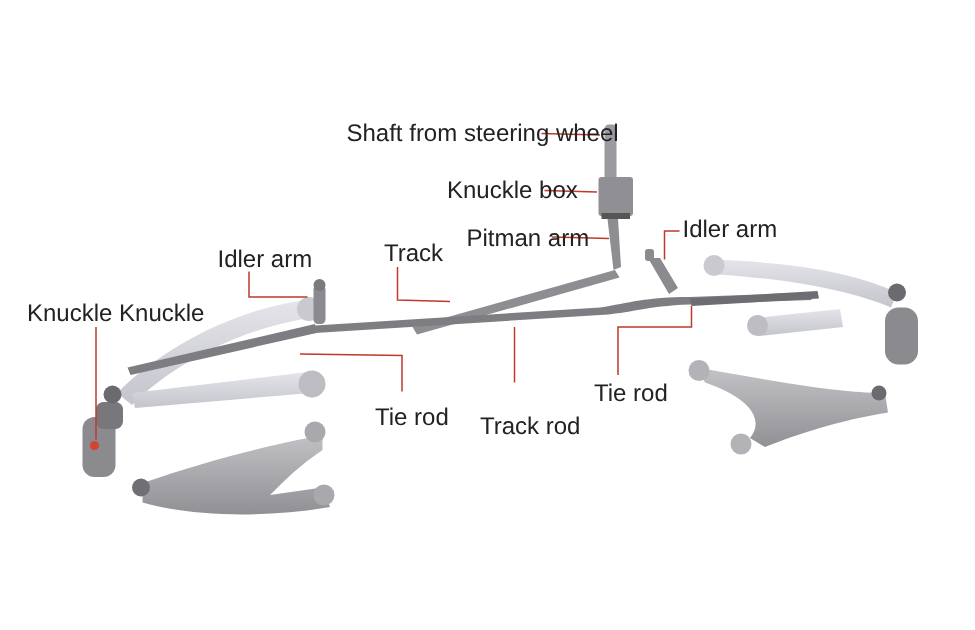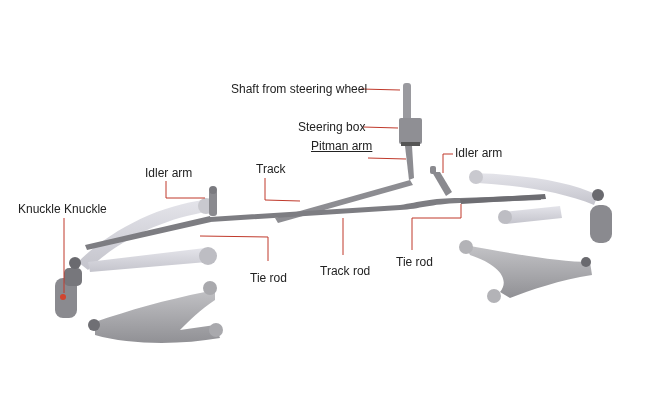--- a/index.html
+++ b/index.html
@@ -1,19 +1,19 @@
 <!DOCTYPE html>
 <html><head>
 <meta charset="utf-8">
 <style>
   html, body { margin:0; padding:0; background:#ffffff; }
   body { width:650px; height:420px; position:relative; overflow:hidden;
          font-family:"Liberation Sans", "DejaVu Sans", sans-serif; }
   #diagram { position:absolute; left:0; top:0; width:650px; height:420px; }
-  .lbl { position:absolute; font-size:12px; color:#222; white-space:nowrap; line-height:13px; }
+  .lbl { position:absolute; font-size:16px; color:#222; white-space:nowrap; line-height:13px; }
 </style>
 </head>
 <body>
 
 <svg id="diagram" viewBox="0 0 650 420" xmlns="http://www.w3.org/2000/svg">
   <defs>
     <linearGradient id="g1" x1="0" y1="0" x2="0" y2="1">
       <stop offset="0" stop-color="#b9b9bd"></stop>
       <stop offset="1" stop-color="#7d7d82"></stop>
     </linearGradient>
@@ -96,21 +96,21 @@
     <path d="M166,181 L166,198 L205,198"></path>
     <path d="M265,178 L265,200 L300,201"></path>
     <path d="M64,218 L64,293"></path>
     <path d="M268,261 L268,237 L200,236"></path>
     <path d="M343,255 L343,218"></path>
     <path d="M412,250 L412,218 L461,218 L461,204"></path>
   </g>
 </svg>
 
 <div class="lbl" style="left:231px;top:83px;">Shaft from steering wheel</div>
-<div class="lbl" style="left:298px;top:121px;">Steering box</div>
-<div class="lbl" style="left:311px;top:140px;text-decoration:underline;">Pitman arm</div>
+<div class="lbl" style="left:298px;top:121px;">Knuckle box</div>
+<div class="lbl" style="left:311px;top:153px;">Pitman arm</div>
 <div class="lbl" style="left:455px;top:147px;">Idler arm</div>
 <div class="lbl" style="left:145px;top:167px;">Idler arm</div>
 <div class="lbl" style="left:256px;top:163px;">Track</div>
 <div class="lbl" style="left:18px;top:203px;">Knuckle Knuckle</div>
 <div class="lbl" style="left:250px;top:272px;">Tie rod</div>
-<div class="lbl" style="left:320px;top:265px;">Track rod</div>
+<div class="lbl" style="left:320px;top:278px;">Track rod</div>
 <div class="lbl" style="left:396px;top:256px;">Tie rod</div>
 
 </body></html>

